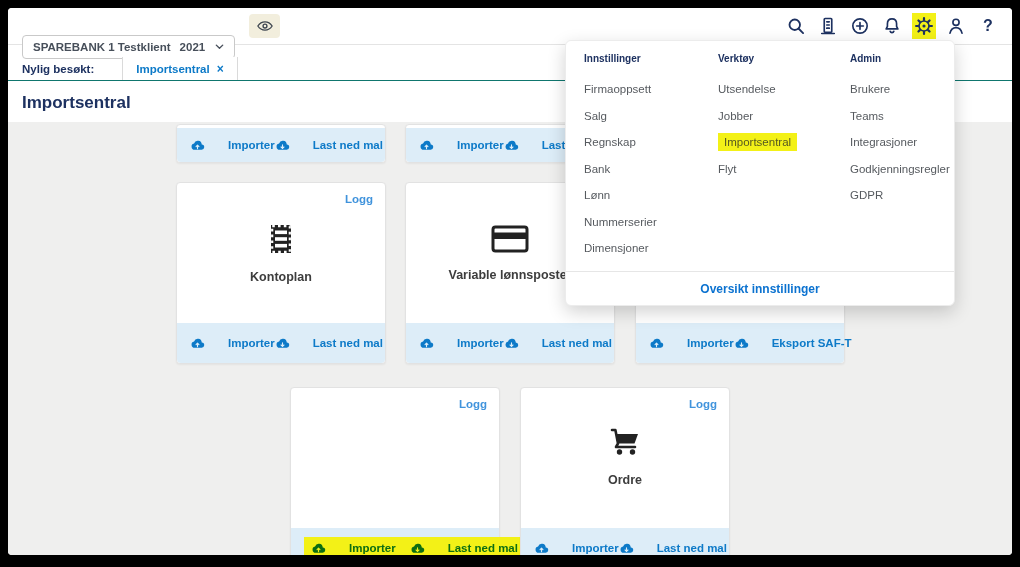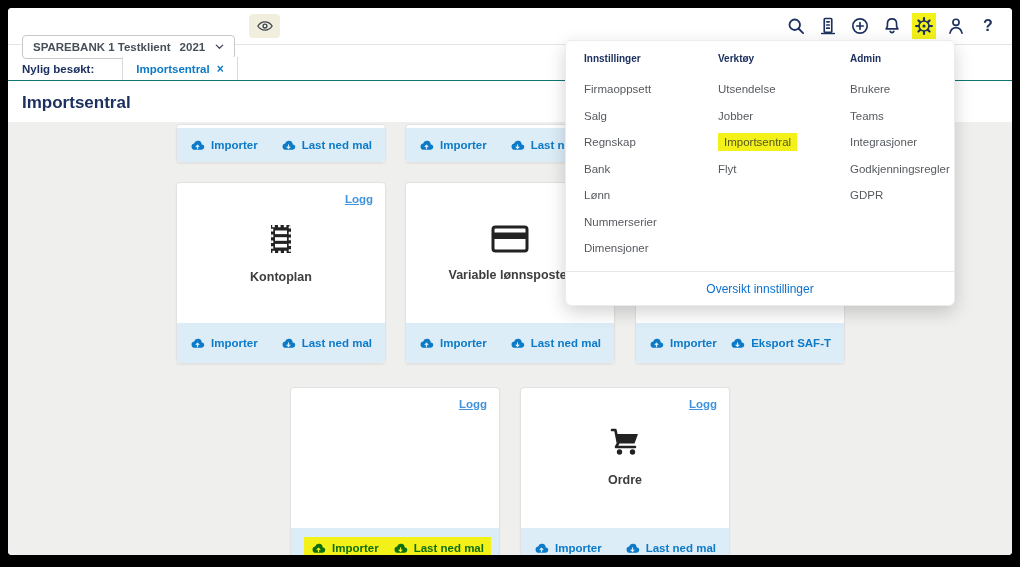--- a/index.html
+++ b/index.html
@@ -35,45 +35,45 @@
   .page-title { font-size:17px; font-weight:bold; color:#1d3160; }
 
   
   .content { position:relative; height:445px; background:#efefee; }
   .card { position:absolute; background:#fff; border:1px solid #e2e2e2; border-radius:4px;
           box-shadow:0 1px 2px rgba(0,0,0,.05); }
   .card-footer { position:absolute; left:0; right:0; bottom:0; height:40px; background:#ddedf8;
           border-radius:0 0 4px 4px; display:flex; align-items:center; justify-content:space-between;
           padding:0 13px; }
   .card-footer.short { height:34px; }
-  .action { display:flex; align-items:center; gap:6px; color:#0d7ac8; font-size:11.5px;
+  .action { display:flex; align-items:center; gap:23px; color:#0d7ac8; font-size:11.5px;
           font-weight:bold; cursor:pointer; white-space:nowrap; }
   .action .arrow { stroke:#ddedf8; }
   .action.hl { background:#f3f117; color:#0c6e12; padding:4px 7px; }
   .action.hl .arrow { stroke:#f3f117; }
-  .logg { position:absolute; top:10px; right:12px; color:#4093dc; font-size:11.5px; font-weight:bold; cursor:pointer;text-decoration:underline; }
+  .logg { position:absolute; top:10px; right:12px; color:#4093dc; font-size:11.5px; font-weight:bold; cursor:pointer; }
   .card-center { position:absolute; left:0; right:0; top:34px; bottom:44px; display:flex;
           flex-direction:column; align-items:center; justify-content:flex-start; gap:9px; }
   .card-title { font-size:12.5px; font-weight:bold; color:#3d3d3d; }
   .card-glyph { color:#222; }
 
   
   .menu { position:absolute; left:557px; top:32px; width:390px; height:266px; background:#fff;
           border:1px solid #ececec; border-radius:6px; box-shadow:0 6px 18px rgba(0,0,0,.18);
           z-index:50; }
   .menu-col { position:absolute; top:8px; white-space:nowrap; }
   .menu-col-1 { left:18px; }
   .menu-col-2 { left:152px; }
   .menu-col-3 { left:284px; }
   .menu-header { height:20px; line-height:20px; font-size:10px; font-weight:bold; color:#1d3160; margin-bottom:7px; }
   .menu-item { height:26.5px; line-height:26.5px; font-size:11.5px; color:#565a5f; cursor:pointer; }
   .menu-item .hl-item { background:#f3f117; padding:3px 6px; color:#565822; }
   .menu-sep { position:absolute; left:0; right:0; top:230px; border-top:1px solid #e6e6e6; }
   .menu-footer { position:absolute; left:0; right:0; top:231px; bottom:0; display:flex;
-          align-items:center; justify-content:center; font-size:12px; font-weight:normal;
+          align-items:center; justify-content:center; font-size:12px; font-weight:bold;
           color:#0b72d0; cursor:pointer; }
 
   svg { display:block; }
 </style>
 </head>
 <body>
 
 <div class="app">
 
   <div class="topbar">

